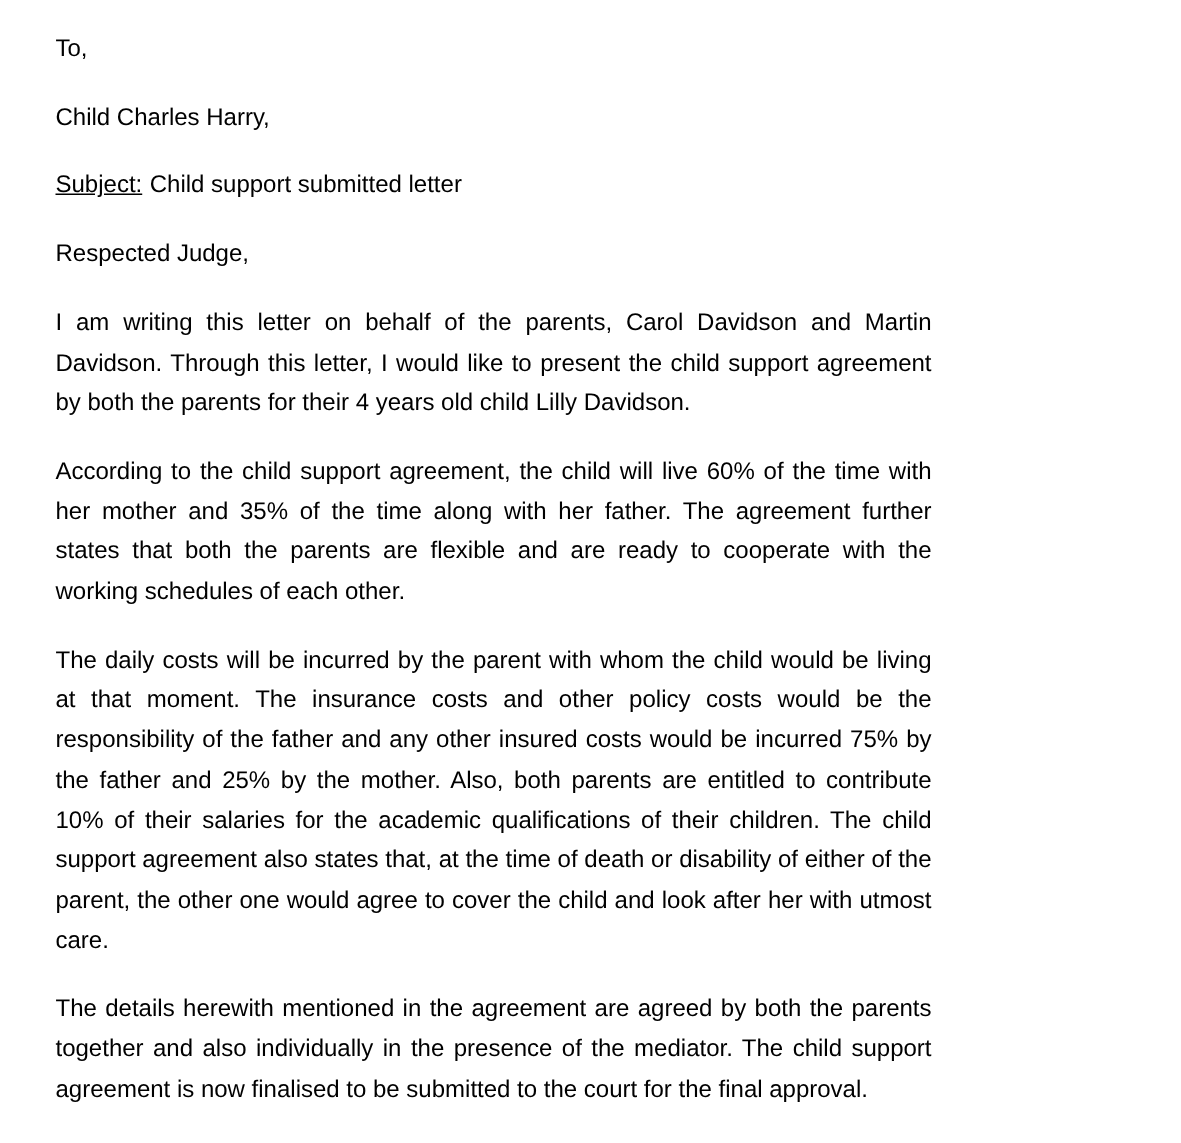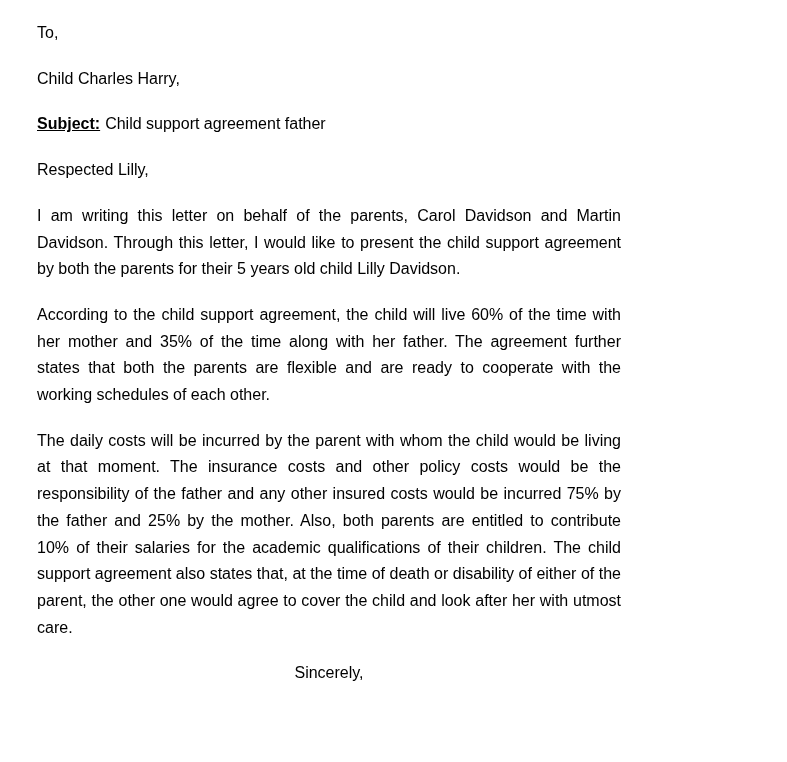--- a/index.html
+++ b/index.html
@@ -22,35 +22,36 @@
     font-size: 16px;
     line-height: 26.7px;
   }
   .line, .para {
     margin: 0 0 19px 0;
   }
   .para {
     text-align: justify;
   }
   .subject-label {
-    font-weight: bold;
+    font-weight: normal;
     text-decoration: underline;
     margin-right: 5px;
     margin-top: 17px;
   }
   .closing {
     margin-bottom: 0;
     text-align: center;
   }
 </style>
 </head>
 <body>
 
 <div class="page">
   <p class="line">To,</p>
   <p class="line">Child Charles Harry,</p>
-  <p class="line"><span class="subject-label">Subject:</span><span>Child support agreement father</span></p>
-  <p class="line">Respected Lilly,</p>
-  <p class="para">I am writing this letter on behalf of the parents, Carol Davidson and Martin Davidson. Through this letter, I would like to present the child support agreement by both the parents for their 5 years old child Lilly Davidson.</p>
+  <p class="line"><span class="subject-label">Subject:</span><span>Child support submitted letter</span></p>
+  <p class="line">Respected Judge,</p>
+  <p class="para">I am writing this letter on behalf of the parents, Carol Davidson and Martin Davidson. Through this letter, I would like to present the child support agreement by both the parents for their 4 years old child Lilly Davidson.</p>
   <p class="para">According to the child support agreement, the child will live 60% of the time with her mother and 35% of the time along with her father. The agreement further states that both the parents are flexible and are ready to cooperate with the working schedules of each other.</p>
   <p class="para">The daily costs will be incurred by the parent with whom the child would be living at that moment. The insurance costs and other policy costs would be the responsibility of the father and any other insured costs would be incurred 75% by the father and 25% by the mother. Also, both parents are entitled to contribute 10% of their salaries for the academic qualifications of their children. The child support agreement also states that, at the time of death or disability of either of the parent, the other one would agree to cover the child and look after her with utmost care.</p>
+  <p class="para">The details herewith mentioned in the agreement are agreed by both the parents together and also individually in the presence of the mediator. The child support agreement is now finalised to be submitted to the court for the final approval.</p>
   <p class="line closing">Sincerely,</p>
 </div>
 
 </body></html>

